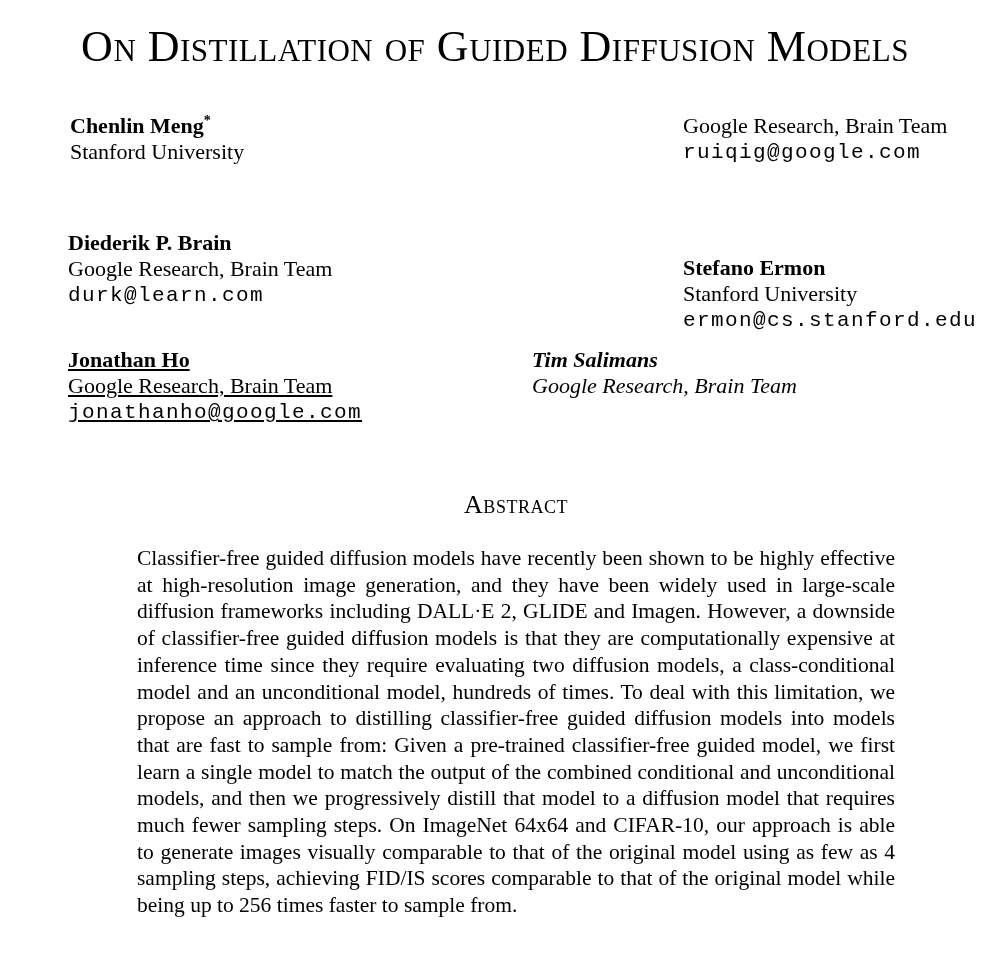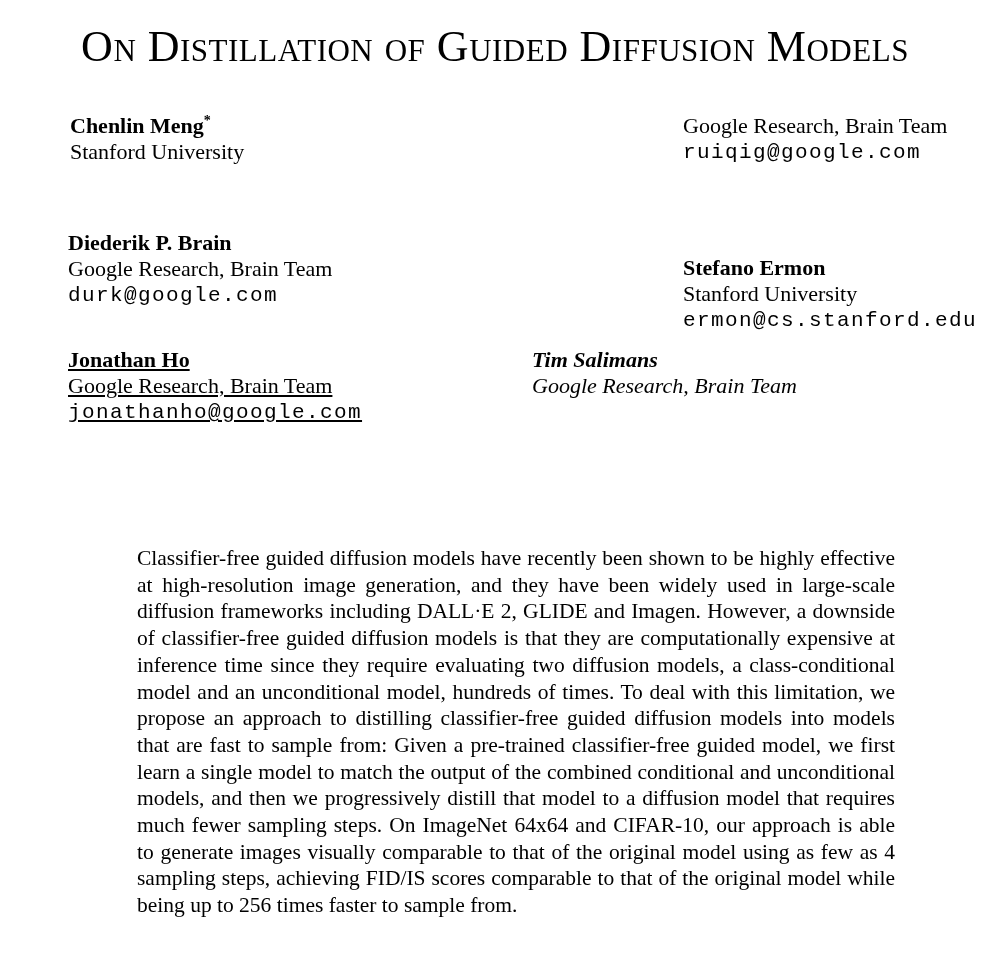--- a/index.html
+++ b/index.html
@@ -97,36 +97,37 @@
   </div>
 
   <div class="author a1">
     <div class="affil">Google Research, Brain Team</div>
     <div class="email">ruiqig@google.com</div>
   </div>
 
   <div class="author a2">
     <div class="name"><span>Diederik P. Brain</span><sup></sup></div>
     <div class="affil">Google Research, Brain Team</div>
-    <div class="email">durk@google.com</div>
+    <div class="email">durk@learn.com</div>
   </div>
 
   <div class="author a3">
     <div class="name"><span>Stefano Ermon</span><sup></sup></div>
     <div class="affil">Stanford University</div>
     <div class="email">ermon@cs.stanford.edu</div>
   </div>
 
   <div class="author a4">
     <div class="name"><span>Jonathan Ho</span><sup></sup></div>
     <div class="affil">Google Research, Brain Team</div>
     <div class="email">jonathanho@google.com</div>
   </div>
 
   <div class="author a5">
     <div class="name"><span>Tim Salimans</span><sup></sup></div>
     <div class="affil">Google Research, Brain Team</div>
   </div>
 
+  <h2 class="abstract-heading">Abstract</h2>
 
   <p class="abstract-text">Classifier-free guided diffusion models have recently been shown to be highly effective at high-resolution image generation, and they have been widely used in large-scale diffusion frameworks including DALL·E 2, GLIDE and Imagen. However, a downside of classifier-free guided diffusion models is that they are computationally expensive at inference time since they require evaluating two diffusion models, a class-conditional model and an unconditional model, hundreds of times. To deal with this limitation, we propose an approach to distilling classifier-free guided diffusion models into models that are fast to sample from: Given a pre-trained classifier-free guided model, we first learn a single model to match the output of the combined conditional and unconditional models, and then we progressively distill that model to a diffusion model that requires much fewer sampling steps. On ImageNet 64x64 and CIFAR-10, our approach is able to generate images visually comparable to that of the original model using as few as 4 sampling steps, achieving FID/IS scores comparable to that of the original model while being up to 256 times faster to sample from.</p>
 
 </div>
 
 </body></html>

